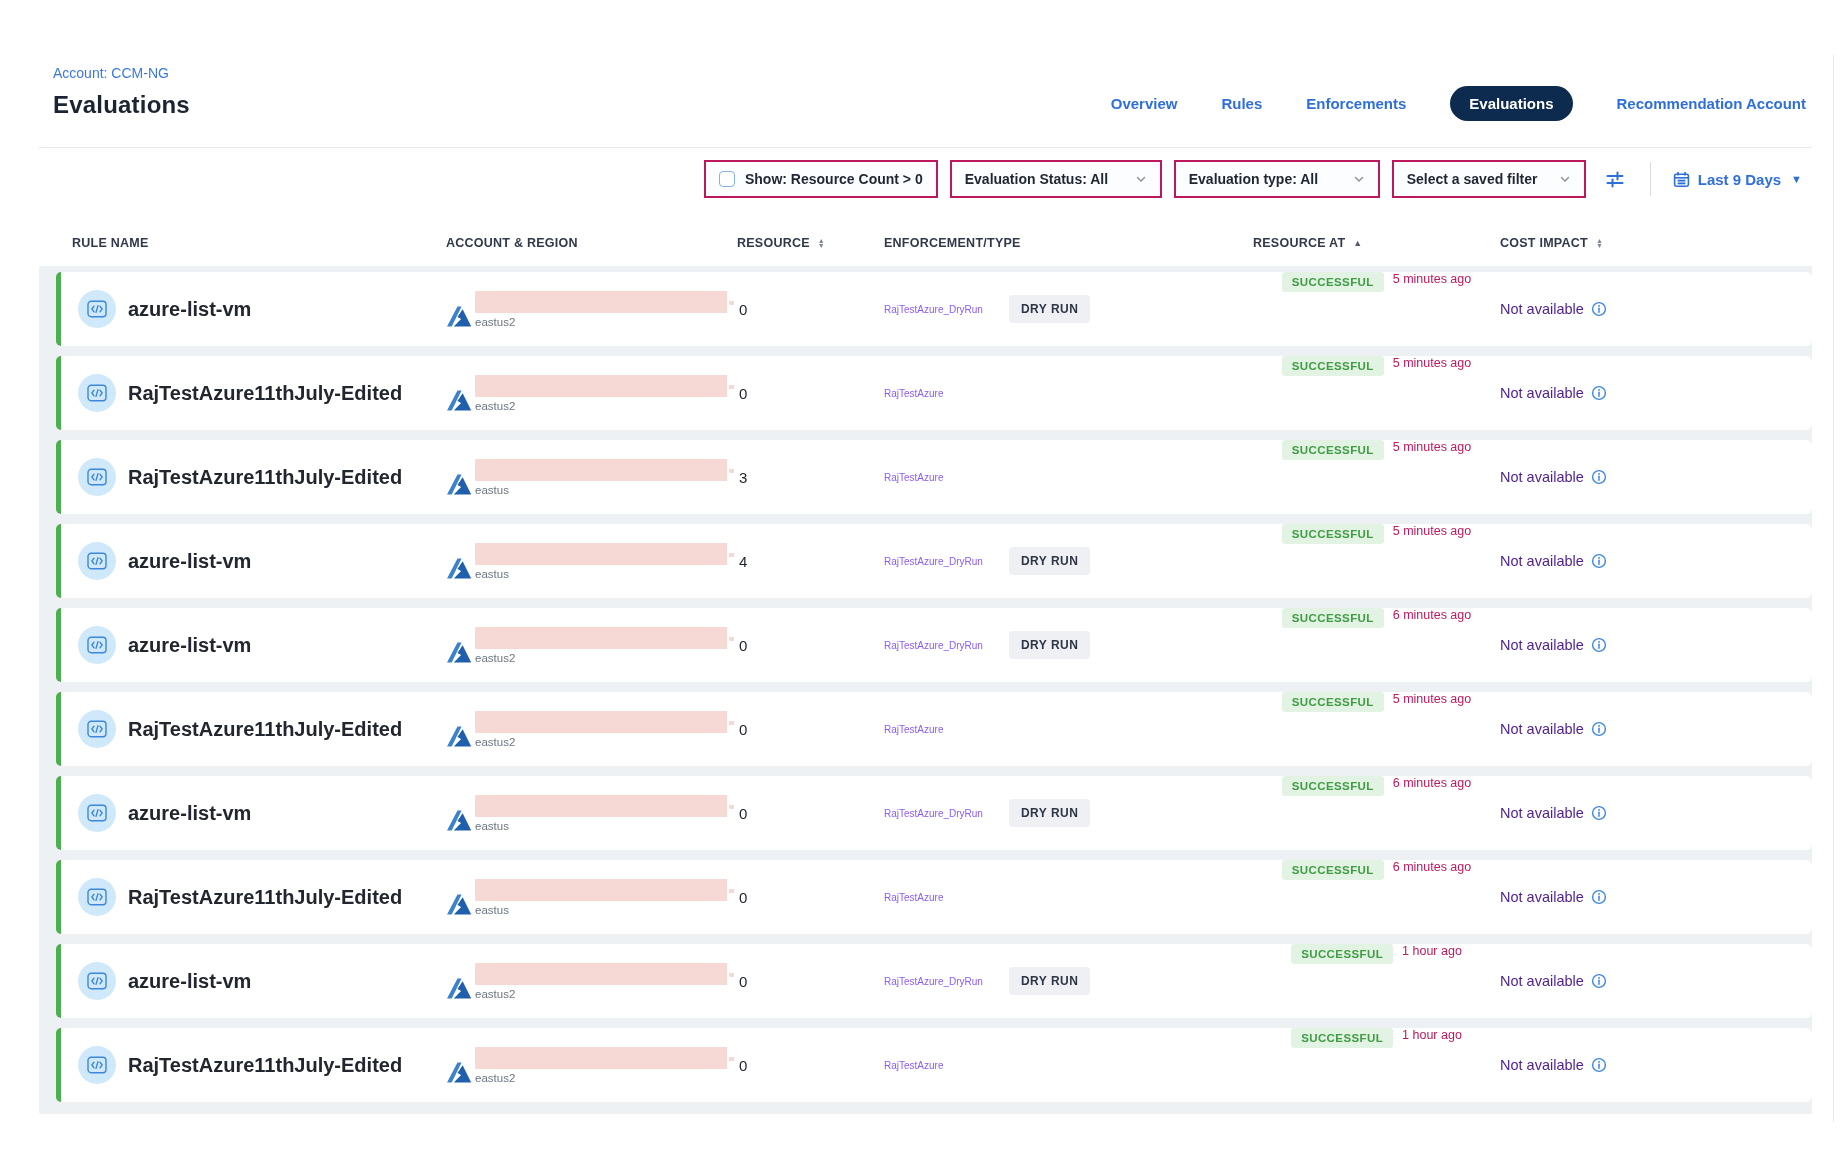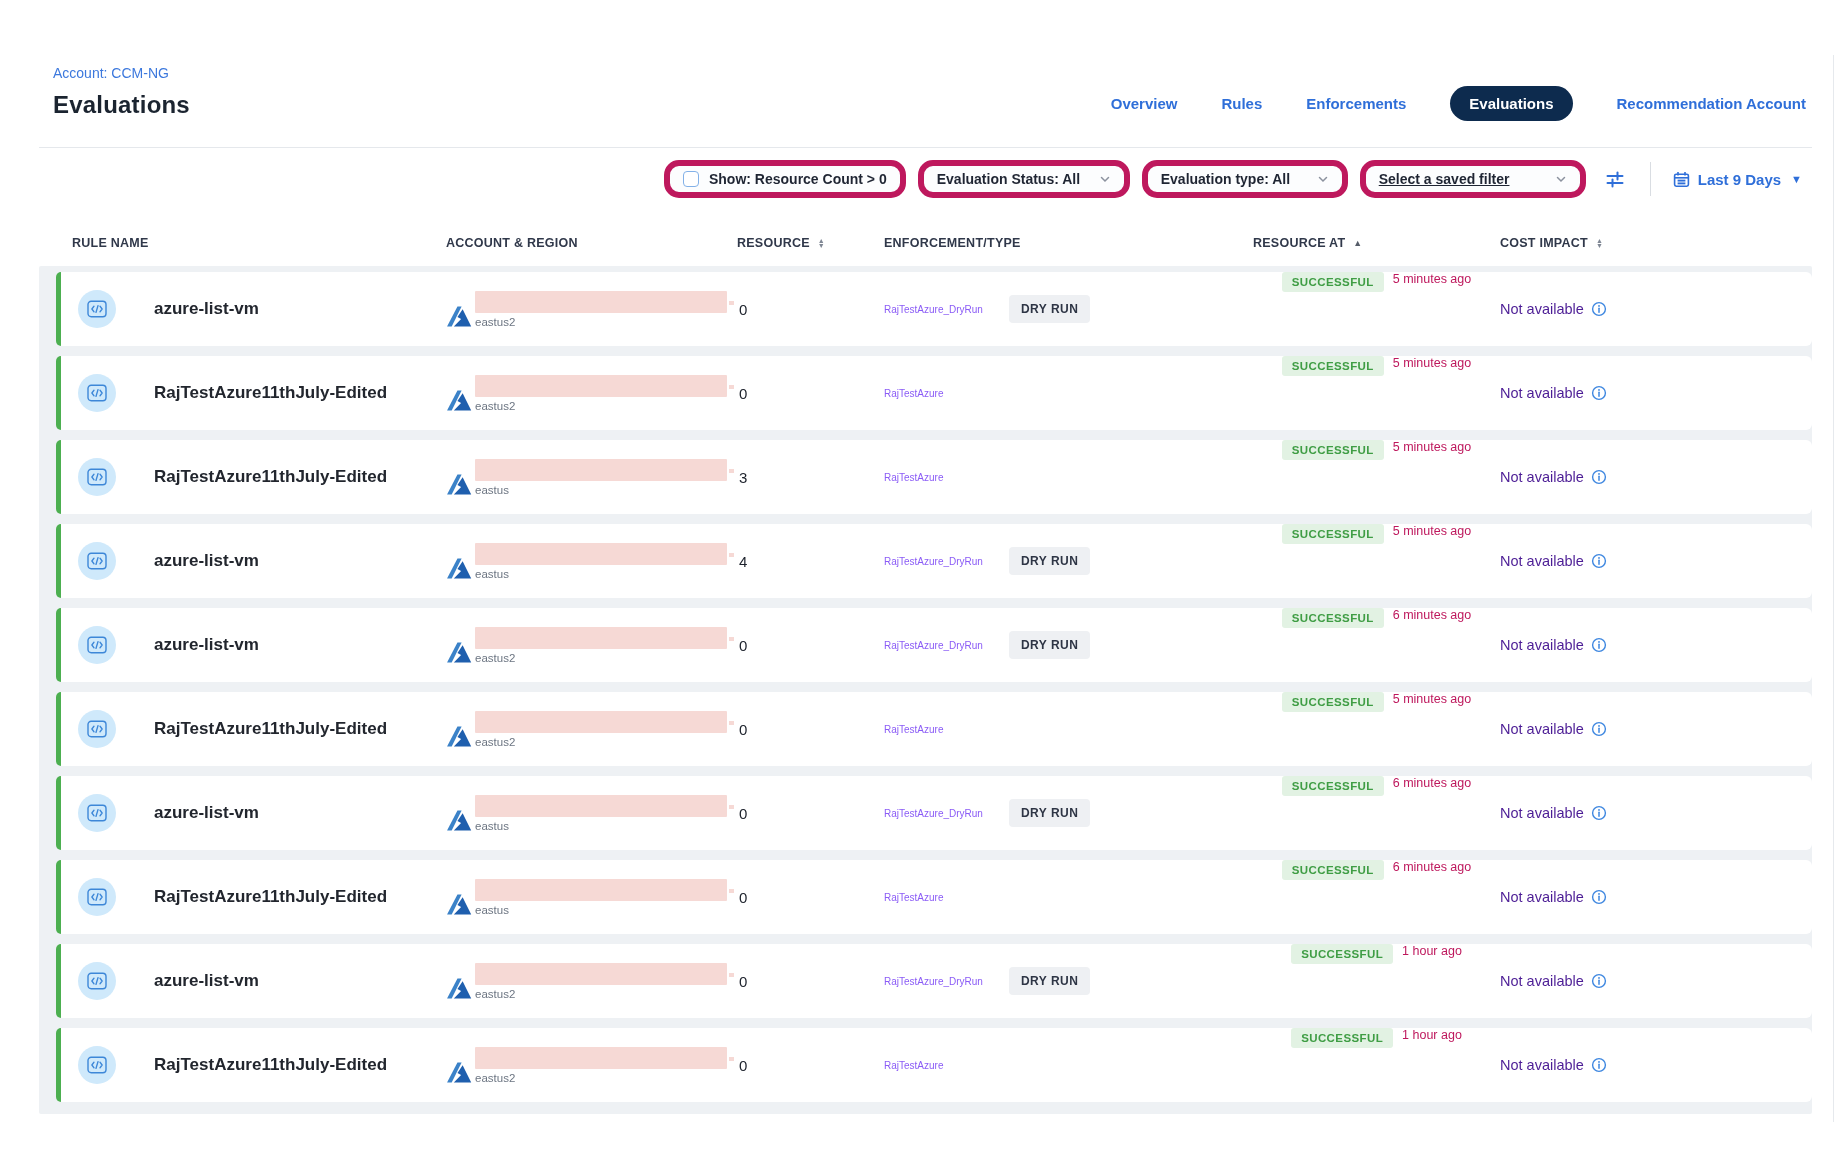--- a/index.html
+++ b/index.html
@@ -14,28 +14,28 @@
     height:148px; padding:64px 6px 0 14px; border-bottom:1px solid #e5e8ec; background:#fff; }
   .breadcrumb { color:#3c78dd; font-size:14px; font-weight:500; text-decoration:none; display:inline-block; }
   .page-title { margin-top:9px; font-size:24px; font-weight:700; color:#1b2430; letter-spacing:.2px; }
   .top-nav { display:flex; align-items:center; gap:44px; margin-top:22px; }
   .nav-link { color:#2f6fd9; font-size:15px; font-weight:600; text-decoration:none; cursor:pointer; white-space:nowrap; }
   .nav-link.active { background:#0d2b4e; color:#ffffff; padding:9px 19px; border-radius:20px; }
 
   
   .filter-bar { display:flex; align-items:center; justify-content:flex-end; gap:12px;
     height:62px; padding-right:6px; background:#fff; }
-  .pill-control { height:38px; border:6px solid #be185d; border-radius:15px; background:#fcfdfe;
+  .pill-control { height:38px; border:2px solid #be185d; border-radius:0; background:#fcfdfe;
     display:flex; align-items:center; padding:0 13px; font-size:14px; font-weight:600; color:#1f2533; cursor:pointer; }
   .pill-control .spacer { flex:1; }
   .checkbox-pill { gap:10px; }
   .checkbox-box { width:16px; height:16px; border:1.6px solid #83b1e8; border-radius:4px; background:#fff; appearance:none; cursor:pointer; }
   .dd-status { width:212px; }
   .dd-type { width:206px; }
-  .dd-saved { width:226px;text-decoration:underline; }
+  .dd-saved { width:194px; }
   .chev { margin-left:10px; flex:none; }
   .icon-btn { width:34px; height:34px; display:flex; align-items:center; justify-content:center; cursor:pointer; }
   .vdiv { width:1px; height:34px; background:#d9dde2; margin:0 6px; }
   .date-ctl { display:flex; align-items:center; gap:8px; color:#2f6fd9; font-size:15px; font-weight:600; cursor:pointer; padding:0 4px; }
   .caret-down { font-size:11px; line-height:1; color:#2f6fd9; margin-left:2px; }
 
   
   .grid-cols { display:grid; grid-template-columns:390px 291px 147px 369px 247px 1fr; }
   .table-head { margin:10px 0 0 17px; height:46px; align-items:center;
     font-size:12.5px; font-weight:700; color:#30384a; letter-spacing:.25px; }
@@ -47,21 +47,21 @@
   .table-body { background:#eef1f4; padding:6px 0 12px 17px; border-radius:2px; }
   .row { position:relative; height:74px; margin-bottom:10px; background:#ffffff; border-radius:6px;
     align-items:stretch; }
   .row:last-child { margin-bottom:0; }
   .accent { position:absolute; left:0; top:0; bottom:0; width:5px; background:#4caf50; border-radius:6px 0 0 6px; }
 
   .cell { display:flex; align-items:center; }
   .cell-rule { padding-left:22px; gap:12px; }
   .rule-circle { width:38px; height:38px; border-radius:50%; background:#cfe9fb; flex:none;
     display:flex; align-items:center; justify-content:center; }
-  .rule-name { font-size:17px; font-weight:600; color:#22262e; white-space:nowrap;margin-left:26px; }
+  .rule-name { font-size:20px; font-weight:600; color:#22262e; white-space:nowrap; }
 
   .cell-account { align-items:center; gap:3px; }
   .az-logo { flex:none; margin-top:14px; }
   .acct-stack { display:flex; flex-direction:column; }
   .redacted { position:relative; width:252px; height:22px; background:#f6d9d5; border-radius:1px; }
   .redacted::after { content:""; position:absolute; right:-7px; top:10px; width:5px; height:4px; background:#f6d9d5; }
   .region { margin-top:3px; font-size:11.5px; color:#6c7582; }
 
   .cell-resource { font-size:15px; color:#1c212b; padding-left:2px; }
 

